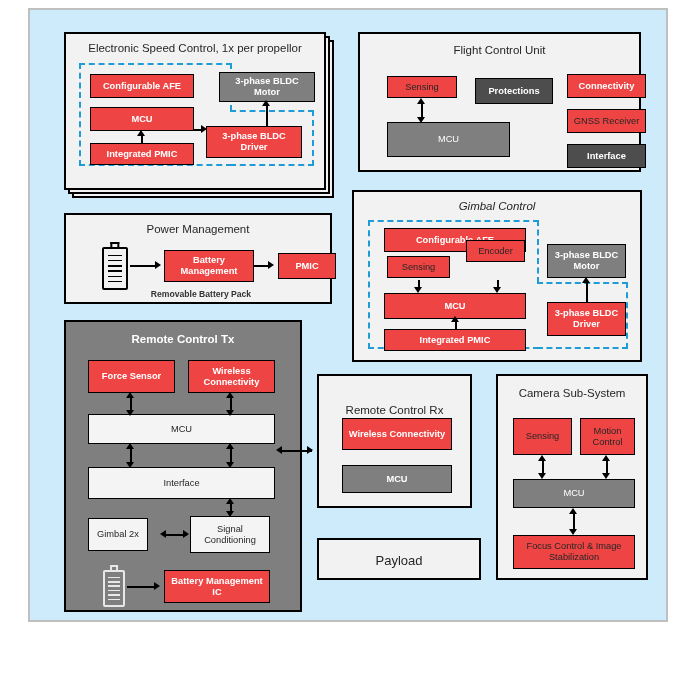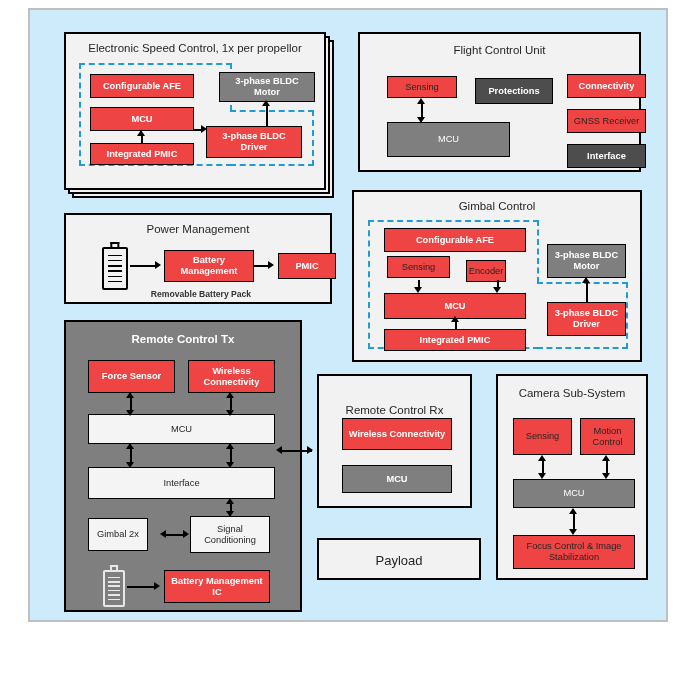--- a/index.html
+++ b/index.html
@@ -148,31 +148,31 @@
     <div class="ar h" style="left:64px;top:50px;width:27px;"></div>
     <div class="head right" style="left:89px;top:46px;"></div>
 
     <div class="ar h" style="left:188px;top:50px;width:16px;"></div>
     <div class="head right" style="left:202px;top:46px;"></div>
 
     <div class="caption" style="left:60px;top:74px;width:150px;">Removable Battery Pack</div>
   </div>
 
   <div class="panel" id="gimbal" style="left:322px;top:180px;width:290px;height:172px;">
-    <div class="panel-title" style="top:8px;">Gimbal Control</div>
+    <div class="panel-title" style="top:8px;font-style:italic;">Gimbal Control</div>
 
     <div class="dash" style="left:14px;top:28px;width:171px;height:129px;border-right:none;"></div>
     <div class="dline v" style="left:183px;top:28px;height:63px;"></div>
     <div class="dline h" style="left:183px;top:90px;width:91px;"></div>
     <div class="dline v" style="left:272px;top:90px;height:67px;"></div>
     <div class="dline h" style="left:183px;top:155px;width:91px;"></div>
 
     <div class="blk blue" style="left:30px;top:36px;width:142px;height:24px;">Configurable AFE</div>
     <div class="blk gray-lt reg" style="left:33px;top:64px;width:63px;height:22px;">Sensing</div>
-    <div class="blk gray-lt reg" style="left:112px;top:68px;width:40px;height:22px;">Encoder</div>
+    <div class="blk gray-lt reg" style="left:112px;top:48px;width:59px;height:22px;">Encoder</div>
     <div class="blk blue" style="left:30px;top:101px;width:142px;height:26px;">MCU</div>
     <div class="blk blue" style="left:30px;top:137px;width:142px;height:22px;">Integrated PMIC</div>
 
     <div class="blk gray-md" style="left:193px;top:52px;width:79px;height:34px;">3-phase BLDC Motor</div>
     <div class="blk blue" style="left:193px;top:110px;width:79px;height:34px;">3-phase BLDC Driver</div>
 
     <div class="ar v" style="left:64px;top:88px;height:8px;"></div>
     <div class="head down" style="left:60px;top:95px;"></div>
 
     <div class="ar v" style="left:143px;top:88px;height:8px;"></div>

